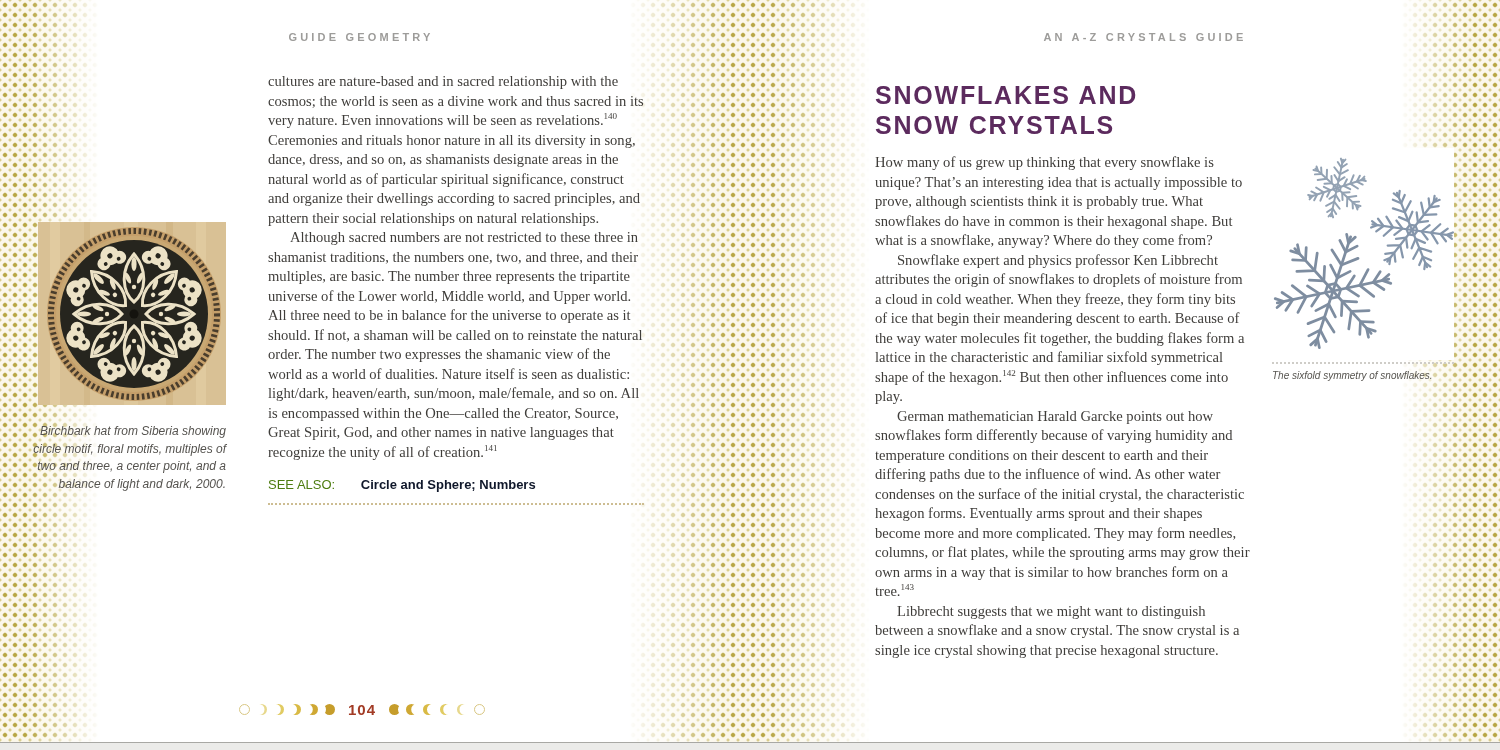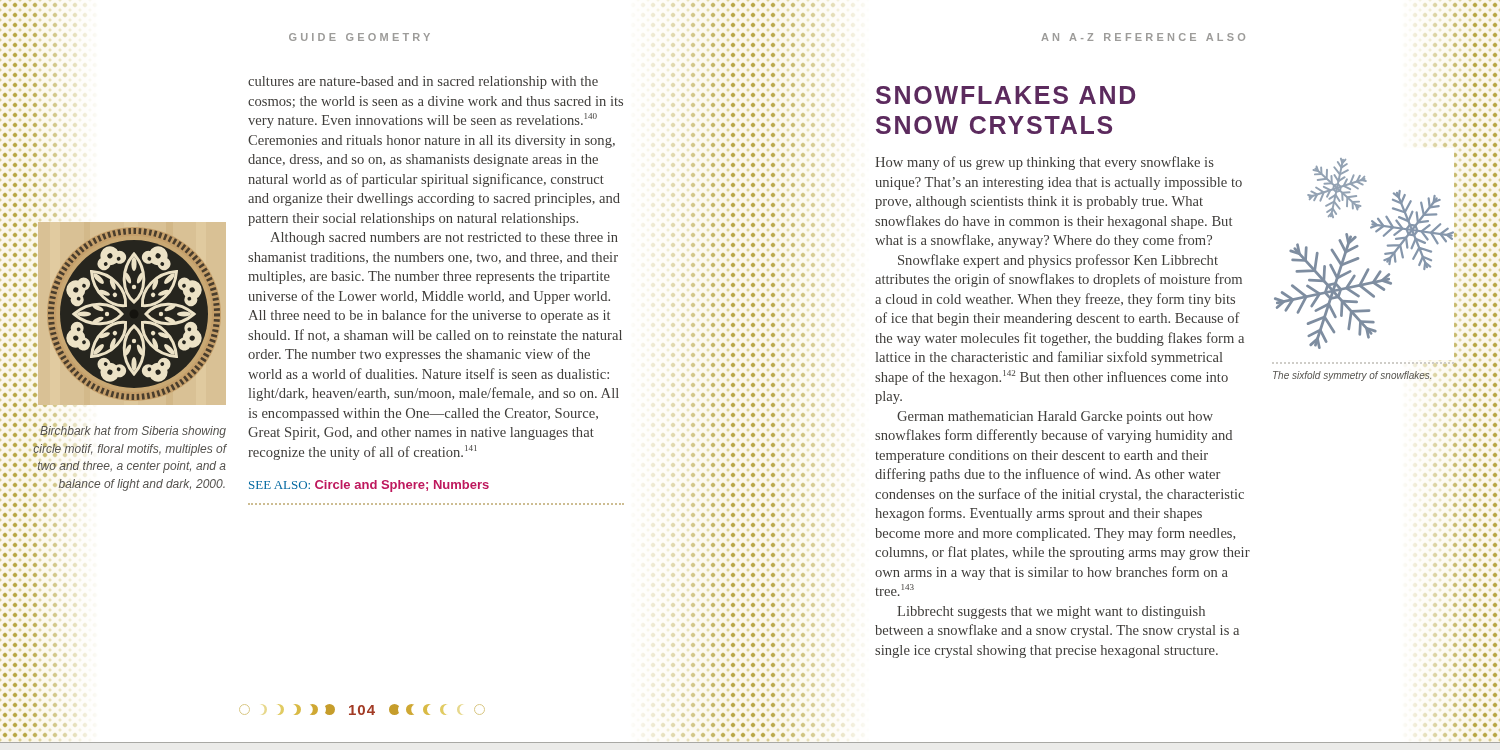--- a/index.html
+++ b/index.html
@@ -38,39 +38,39 @@
   }
   #header-left{left:231px;width:260px;}
   #header-right{left:1025px;width:240px;}
 
   
   .column{
     position:absolute;width:376px;z-index:2;
     font-family:"Liberation Serif",serif;
     font-size:14.6px;line-height:19.5px;color:#3f3d3a;
   }
-  #col-left{left:248px;top:72px;}
+  #col-left{left:268px;top:72px;}
   #col-right{left:875px;top:80px;}
   .column p{margin:0;}
   .column p.indent{text-indent:22px;}
   sup{font-size:0.62em;vertical-align:super;line-height:0;}
 
   .section-title{
     font-family:"Liberation Sans",sans-serif;
     font-weight:bold;font-size:25px;line-height:30px;letter-spacing:1.8px;
     color:#5c2b5e;margin:0 0 13px 0;
   }
 
   .see-also{
     margin-top:13px;padding-bottom:8px;
     font-family:"Liberation Sans",sans-serif;font-size:13px;
     border-bottom:2px dotted #cdbd92;
   }
-  .see-also .lbl{color:#0369a1;font-family:Liberation Serif, serif;}
-  .see-also .links{color:#be185d;font-weight:bold;}
+  .see-also .lbl{color:#4d7c0f;}
+  .see-also .links{color:#0f172a;font-weight:bold;margin-left:22px;}
 
   
   #hat-photo{position:absolute;left:38px;top:222px;width:188px;height:183px;z-index:2;}
   #hat-caption{
     position:absolute;left:30px;top:423px;width:196px;z-index:2;text-align:right;
     font-style:italic;font-size:12px;line-height:17.5px;color:#55534f;
   }
   #flakes-photo{position:absolute;left:1272px;top:148px;width:182px;height:212px;z-index:2;background:#fff;}
   #flakes-caption{
     position:absolute;left:1272px;top:362px;width:182px;z-index:2;
@@ -87,21 +87,21 @@
 </style>
 </head>
 <body>
 
 <div class="dotpat" id="pat-left"></div>
 <div class="dotpat" id="pat-right"></div>
 <div class="dotpat" id="pat-gutter"></div>
 <div id="bottom-edge"></div>
 
 <div class="running-header" id="header-left">GUIDE GEOMETRY</div>
-<div class="running-header" id="header-right">AN A-Z REFERENCE ALSO</div>
+<div class="running-header" id="header-right">AN A-Z CRYSTALS GUIDE</div>
 
 <div class="column" id="col-left">
   <div>
       <p><span>cultures are nature-based and in sacred relationship with the cosmos; the world is seen as a divine work and thus sacred in its very nature. Even innovations will be seen as revelations.</span><sup>140</sup><span> Ceremonies and rituals honor nature in all its diversity in song, dance, dress, and so on, as shamanists designate areas in the natural world as of particular spiritual significance, construct and organize their dwellings according to sacred principles, and pattern their social relationships on natural relationships.</span></p>
       <p class="indent"><span>Although sacred numbers are not restricted to these three in shamanist traditions, the numbers one, two, and three, and their multiples, are basic. The number three represents the tripartite universe of the Lower world, Middle world, and Upper world. All three need to be in balance for the universe to operate as it should. If not, a shaman will be called on to reinstate the natural order. The number two expresses the shamanic view of the world as a world of dualities. Nature itself is seen as dualistic: light/dark, heaven/earth, sun/moon, male/female, and so on. All is encompassed within the One—called the Creator, Source, Great Spirit, God, and other names in native languages that recognize the unity of all of creation.</span><sup>141</sup></p>
     </div>
   <div class="see-also">
     <span class="lbl">SEE ALSO: </span><span class="links">Circle and Sphere; Numbers</span>
   </div>
 </div>

